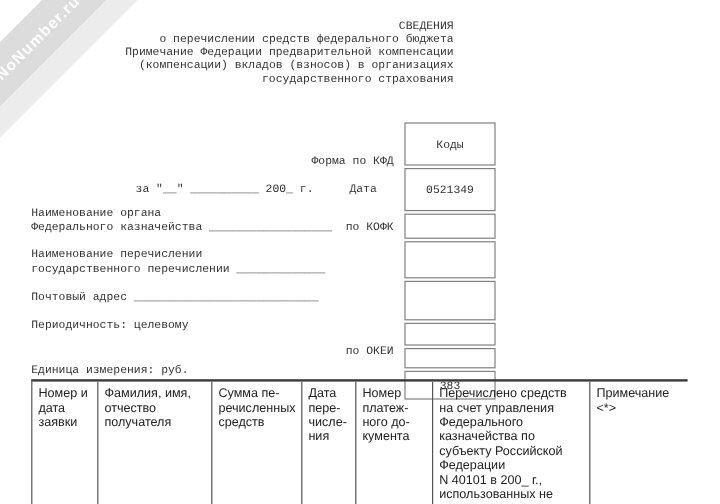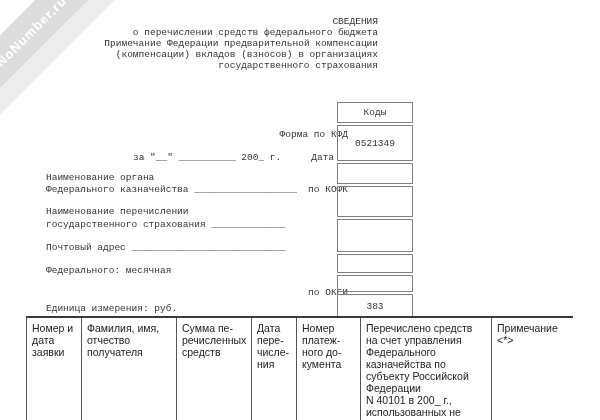--- a/index.html
+++ b/index.html
@@ -15,40 +15,40 @@
     font-family:"Liberation Sans",sans-serif;font-weight:bold;
     font-size:13px;color:#ffffff;letter-spacing:1px;z-index:0;
   }
   .wm-band2{
     position:absolute;left:-49px;top:42px;width:200px;height:18px;
     background:#ececec;transform:rotate(-45deg);z-index:0;
   }
   
   .mono{
     position:absolute;font:9.5px/11px "Liberation Mono",monospace;
-    color:#333;white-space:pre;z-index:1;padding-left:20px;
+    color:#333;white-space:pre;z-index:1;
   }
   .right-label{left:0;width:328px;text-align:right;}
   .right-label.narrow{width:314px;}
   
   .title-block{
     position:absolute;left:0;top:16px;width:378px;text-align:right;z-index:1;
   }
   .title-block div{font:9.5px/11px "Liberation Mono",monospace;color:#333;white-space:pre;}
   
   .codes-box{
     position:absolute;left:337px;top:102px;width:76px;
     display:flex;flex-direction:column;gap:2px;z-index:1;
   }
   .codes-box .cell{
     box-sizing:border-box;border:1px solid #808080;width:76px;
     display:flex;align-items:center;justify-content:center;
     font:9.5px/11px "Liberation Mono",monospace;color:#333;
   }
-  .h0{height:21px}.h1{height:36px}.h2{height:21px}.h3{height:31px}
+  .h0{height:36px}.h1{height:36px}.h2{height:21px}.h3{height:31px}
   .h4{height:33px}.h5{height:19px}.h6{height:17px}.h7{height:24px}
   
   .grid-table{
     position:absolute;left:26px;top:316px;width:546px;height:104px;
     border-top:2px solid #3a3a3a;border-left:1px solid #555;
     display:flex;overflow:hidden;z-index:1;
   }
   .grid-table .hcell{
     box-sizing:border-box;border-right:1px solid #555;
     padding:4px 3px 0 5px;
@@ -77,23 +77,23 @@
 
 <div class="mono right-label" style="top:129px">Форма по КФД</div>
 <div class="mono right-label narrow" style="top:152px">Дата</div>
 <div class="mono right-label" style="top:184px">по КОФК</div>
 <div class="mono right-label" style="top:287px">по ОКЕИ</div>
 
 <div class="mono" style="left:113px;top:152px">за "__" __________ 200_ г.</div>
 <div class="mono" style="left:26px;top:172px">Наименование органа</div>
 <div class="mono" style="left:26px;top:184px">Федерального казначейства __________________</div>
 <div class="mono" style="left:26px;top:206px">Наименование перечислении</div>
-<div class="mono" style="left:26px;top:219px">государственного страхования _____________</div>
+<div class="mono" style="left:26px;top:219px">государственного перечислении _____________</div>
 <div class="mono" style="left:26px;top:242px">Почтовый адрес ___________________________</div>
-<div class="mono" style="left:26px;top:265px">Федерального: месячная</div>
+<div class="mono" style="left:26px;top:265px">Периодичность: целевому</div>
 <div class="mono" style="left:26px;top:303px">Единица измерения: руб.</div>
 
 <div class="codes-box">
   <div class="cell h0">Коды</div>
   <div class="cell h1">0521349</div>
   <div class="cell h2"></div>
   <div class="cell h3"></div>
   <div class="cell h4"></div>
   <div class="cell h5"></div>
   <div class="cell h6"></div>

